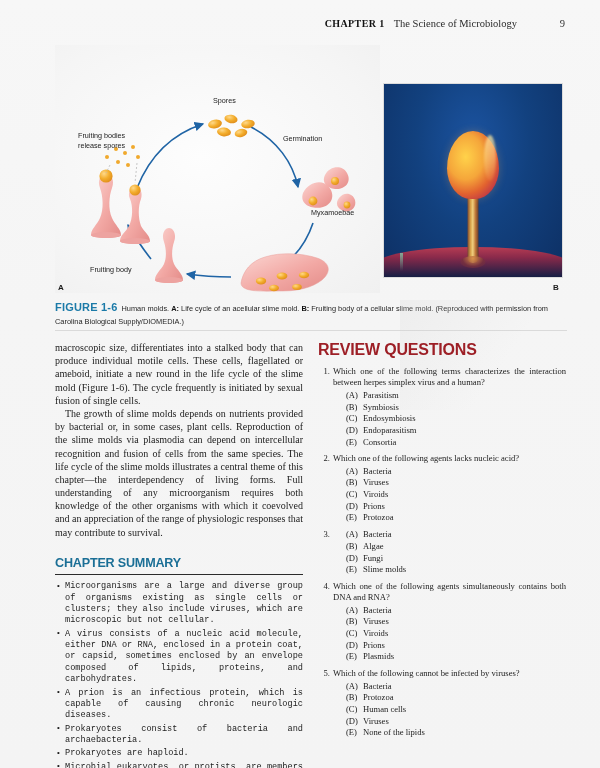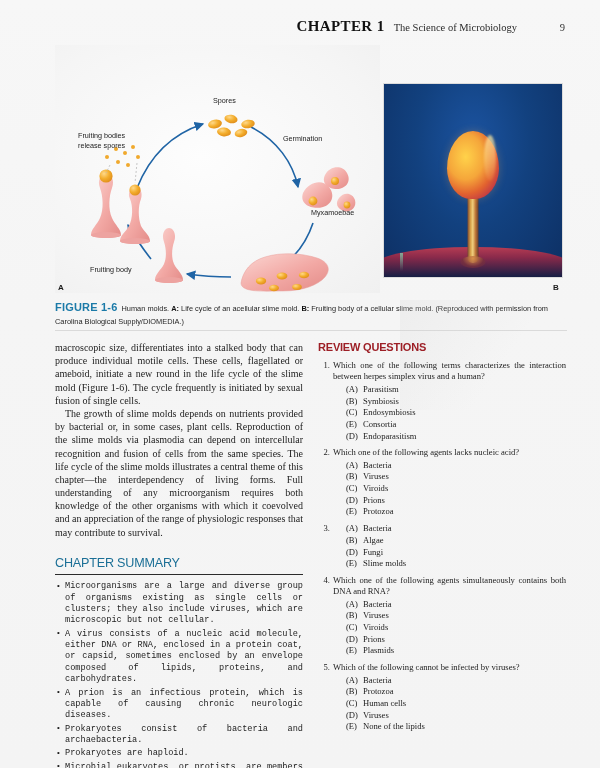--- a/index.html
+++ b/index.html
@@ -29,21 +29,21 @@
     right: 35px;
     height: 16px;
     display: flex;
     justify-content: flex-end;
     align-items: baseline;
     font-family: "Liberation Serif", serif;
     color: #222;
   }
   .runhead .ch {
     font-weight: bold;
-    font-size: 15px;
+    font-size: 10px;
     letter-spacing: .4px;
     margin-right: 9px;
     color: #111;
   }
   .runhead .ttl {
     font-size: 10.5px;
     color: #2a2a2a;
   }
   .runhead .pg {
     font-size: 10.5px;
@@ -206,35 +206,35 @@
     line-height: 1.32;
     text-align: justify;
     color: #1c1c1c;
     hyphens: auto;
   }
   p.body.indent { text-indent: 10px; }
 
   h2.sec-blue {
     margin: 17px 0 0 0;
     font-family: "Liberation Sans", sans-serif;
-    font-weight: normal;
+    font-weight: bold;
     font-size: 12.6px;
     letter-spacing: -0.2px;
     color: #1b6f96;
   }
   .rule-blue {
     margin-top: 4px;
     height: 1.6px;
     background: #2b2b2b;
   }
   h2.sec-red {
     margin: 0;
     font-family: "Liberation Sans", sans-serif;
     font-weight: bold;
-    font-size: 11px;
+    font-size: 16px;
     letter-spacing: -0.2px;
     color: #9d1f26;
   }
 
   ul.summary {
     margin: 6px 0 0 0;
     padding: 0;
     list-style: none;
   }
   ul.summary li {
@@ -458,22 +458,22 @@
   <div class="col-right">
     <h2 class="sec-red">REVIEW QUESTIONS</h2>
     <ol class="questions">
 
       <li>
         <span class="qtext">Which one of the following terms characterizes the interaction between herpes simplex virus and a human?</span>
         <ul class="choices">
           <li><span class="lab">(A)</span><span>Parasitism</span></li>
           <li><span class="lab">(B)</span><span>Symbiosis</span></li>
           <li><span class="lab">(C)</span><span>Endosymbiosis</span></li>
+          <li><span class="lab">(D)</span><span>Endoparasitism</span></li>
           <li><span class="lab">(E)</span><span>Consortia</span></li>
-          <li><span class="lab">(D)</span><span>Endoparasitism</span></li>
         </ul>
       </li>
 
       <li>
         <span class="qtext">Which one of the following agents lacks nucleic acid?</span>
         <ul class="choices">
           <li><span class="lab">(A)</span><span>Bacteria</span></li>
           <li><span class="lab">(B)</span><span>Viruses</span></li>
           <li><span class="lab">(C)</span><span>Viroids</span></li>
           <li><span class="lab">(D)</span><span>Prions</span></li>

